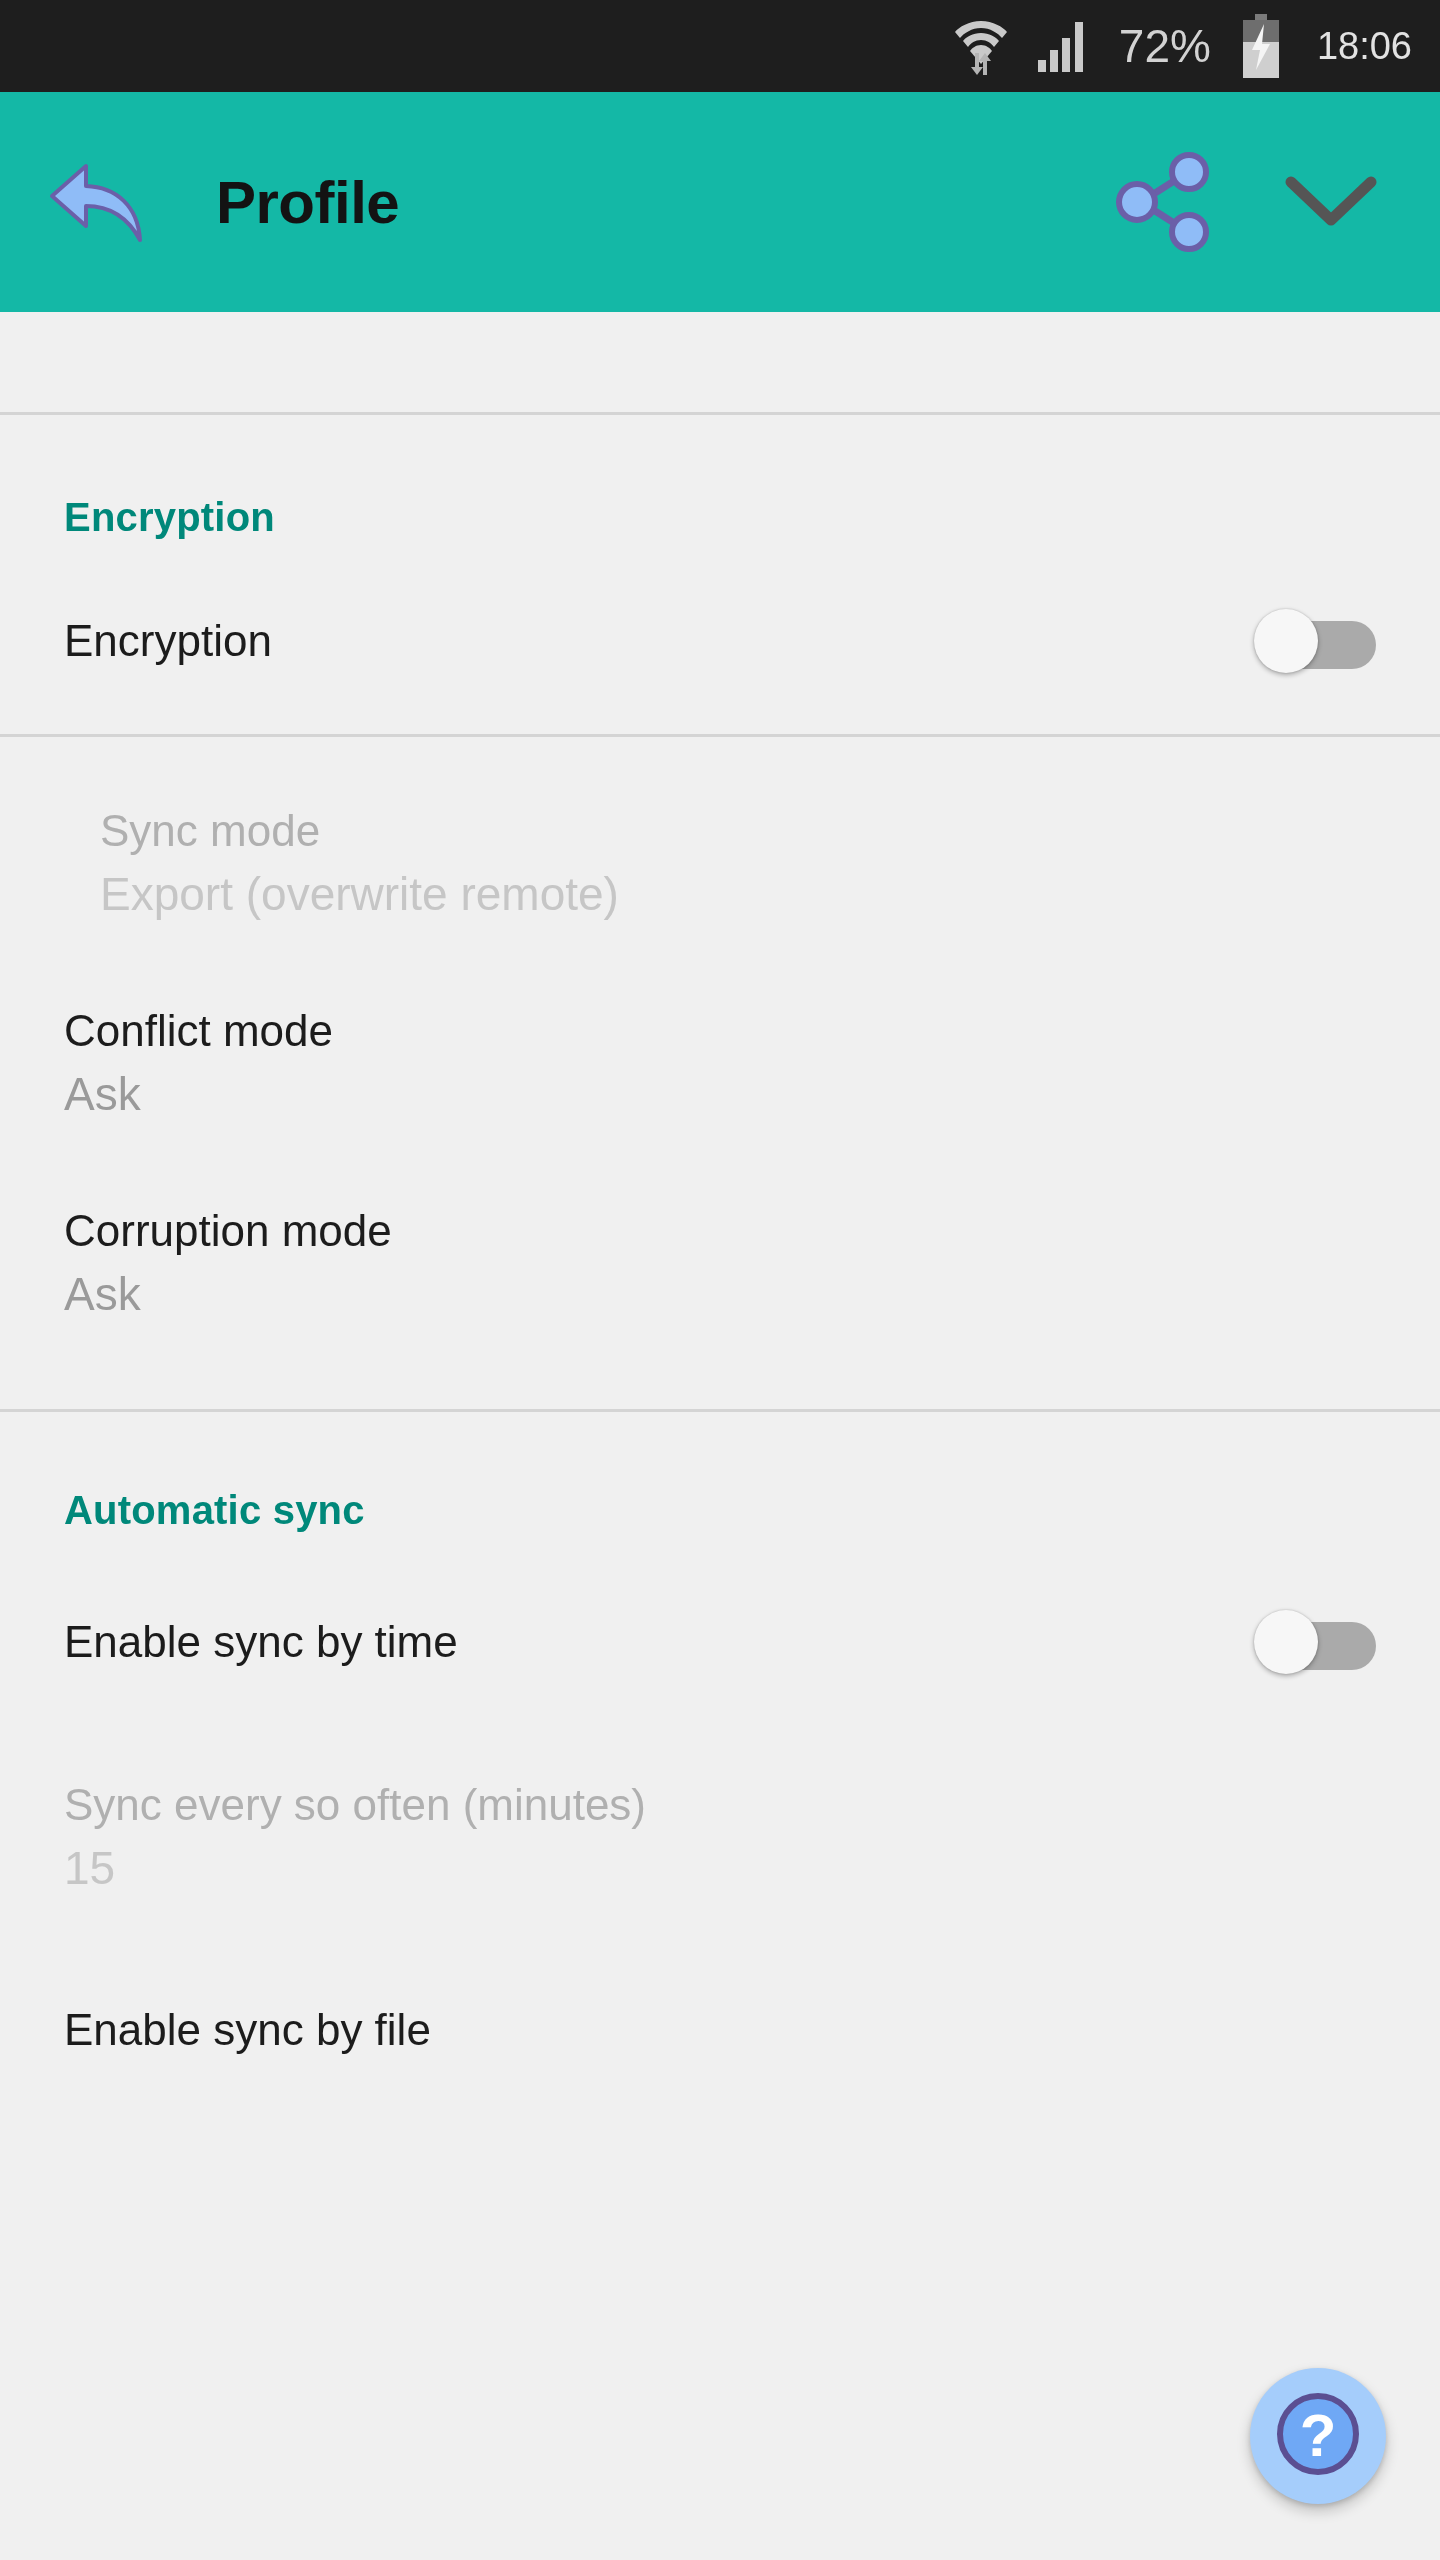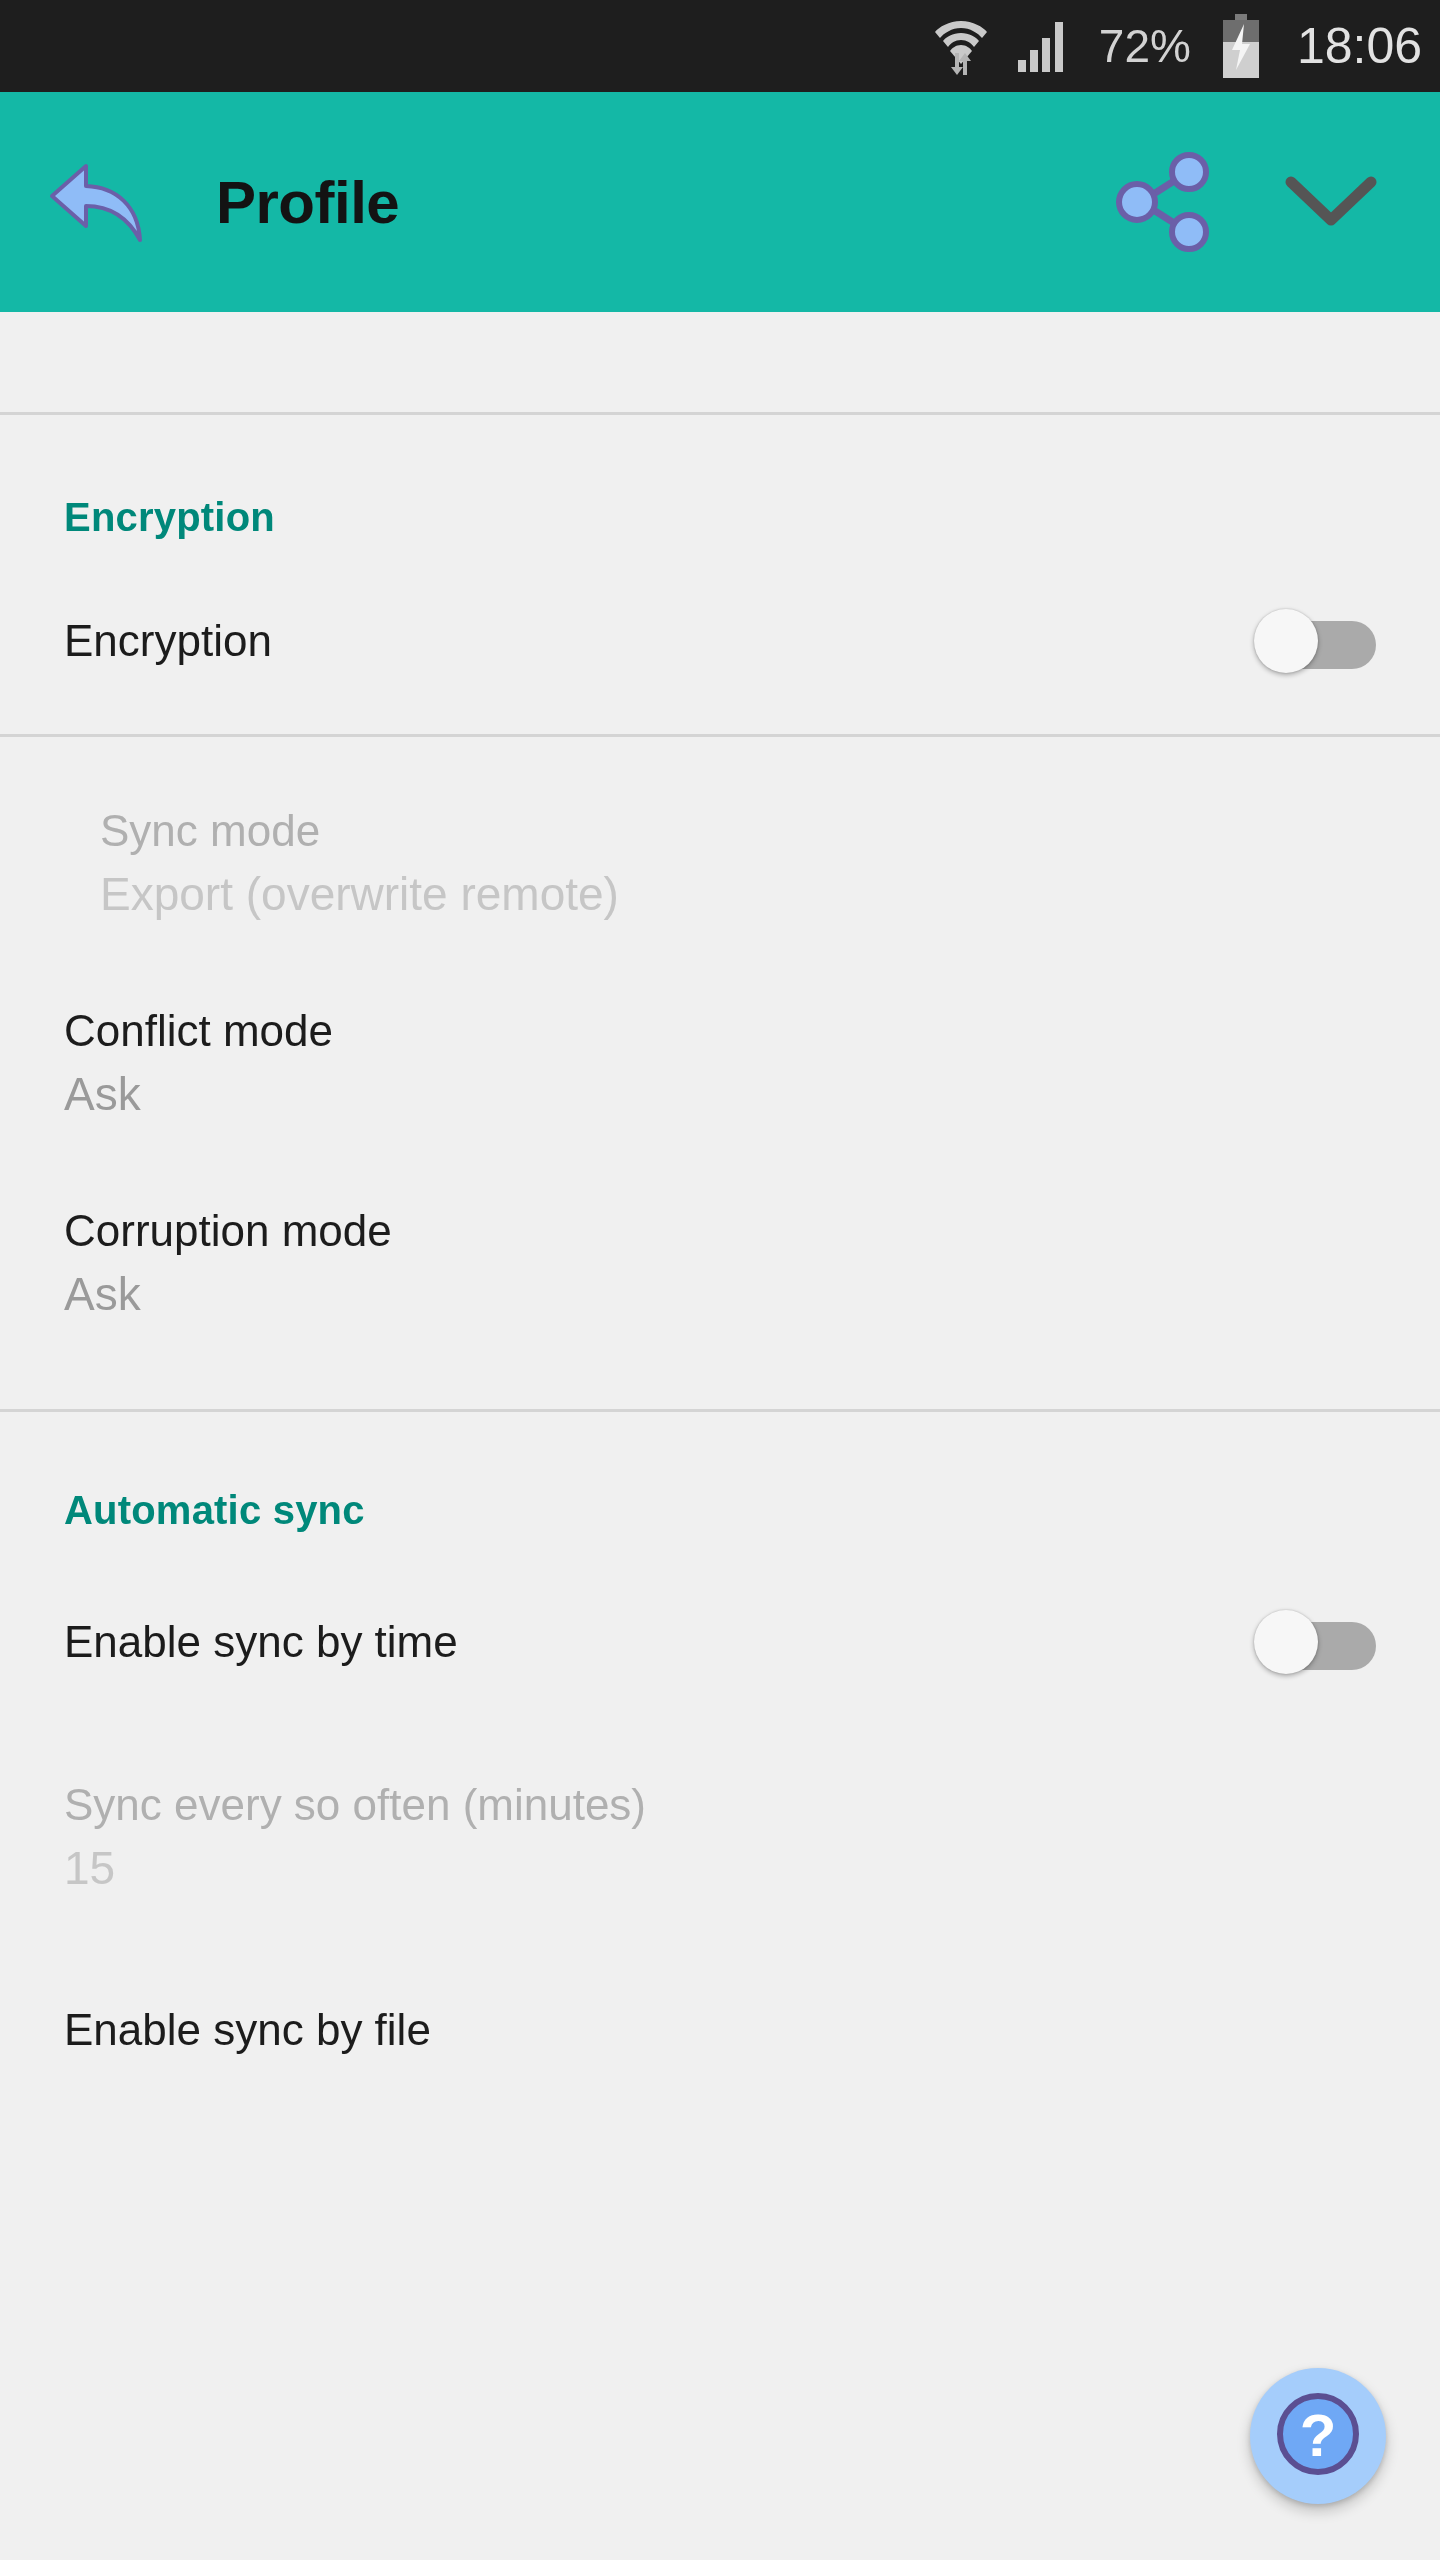--- a/index.html
+++ b/index.html
@@ -10,29 +10,29 @@
     overflow:hidden;
   }
   #screen { position:relative; width:1440px; height:2560px; background:#f0f0f0; }
 
   
   .statusbar {
     position:absolute; top:0; left:0;
     width:1440px; height:92px;
     background:#1e1e1e;
     display:flex; align-items:center; justify-content:flex-end;
-    padding-right:18px; gap:30px;
+    padding-right:28px; gap:30px;
   }
   .sb-icon { display:flex; align-items:center; }
   .sb-text {
     color:#d2d2d2; font-size:46px; letter-spacing:0px;
     font-family:"Liberation Sans", sans-serif;
   }
   .sb-clock {
-    color:#e2e2e2; font-size:50px; letter-spacing:0px;
+    color:#e2e2e2; font-size:38px; letter-spacing:0px;
     margin-left:6px;
   }
 
   
   .toolbar {
     position:absolute; top:92px; left:0;
     width:1440px; height:220px;
     background:#14b8a6;
     display:flex; align-items:center;
     z-index:20;

